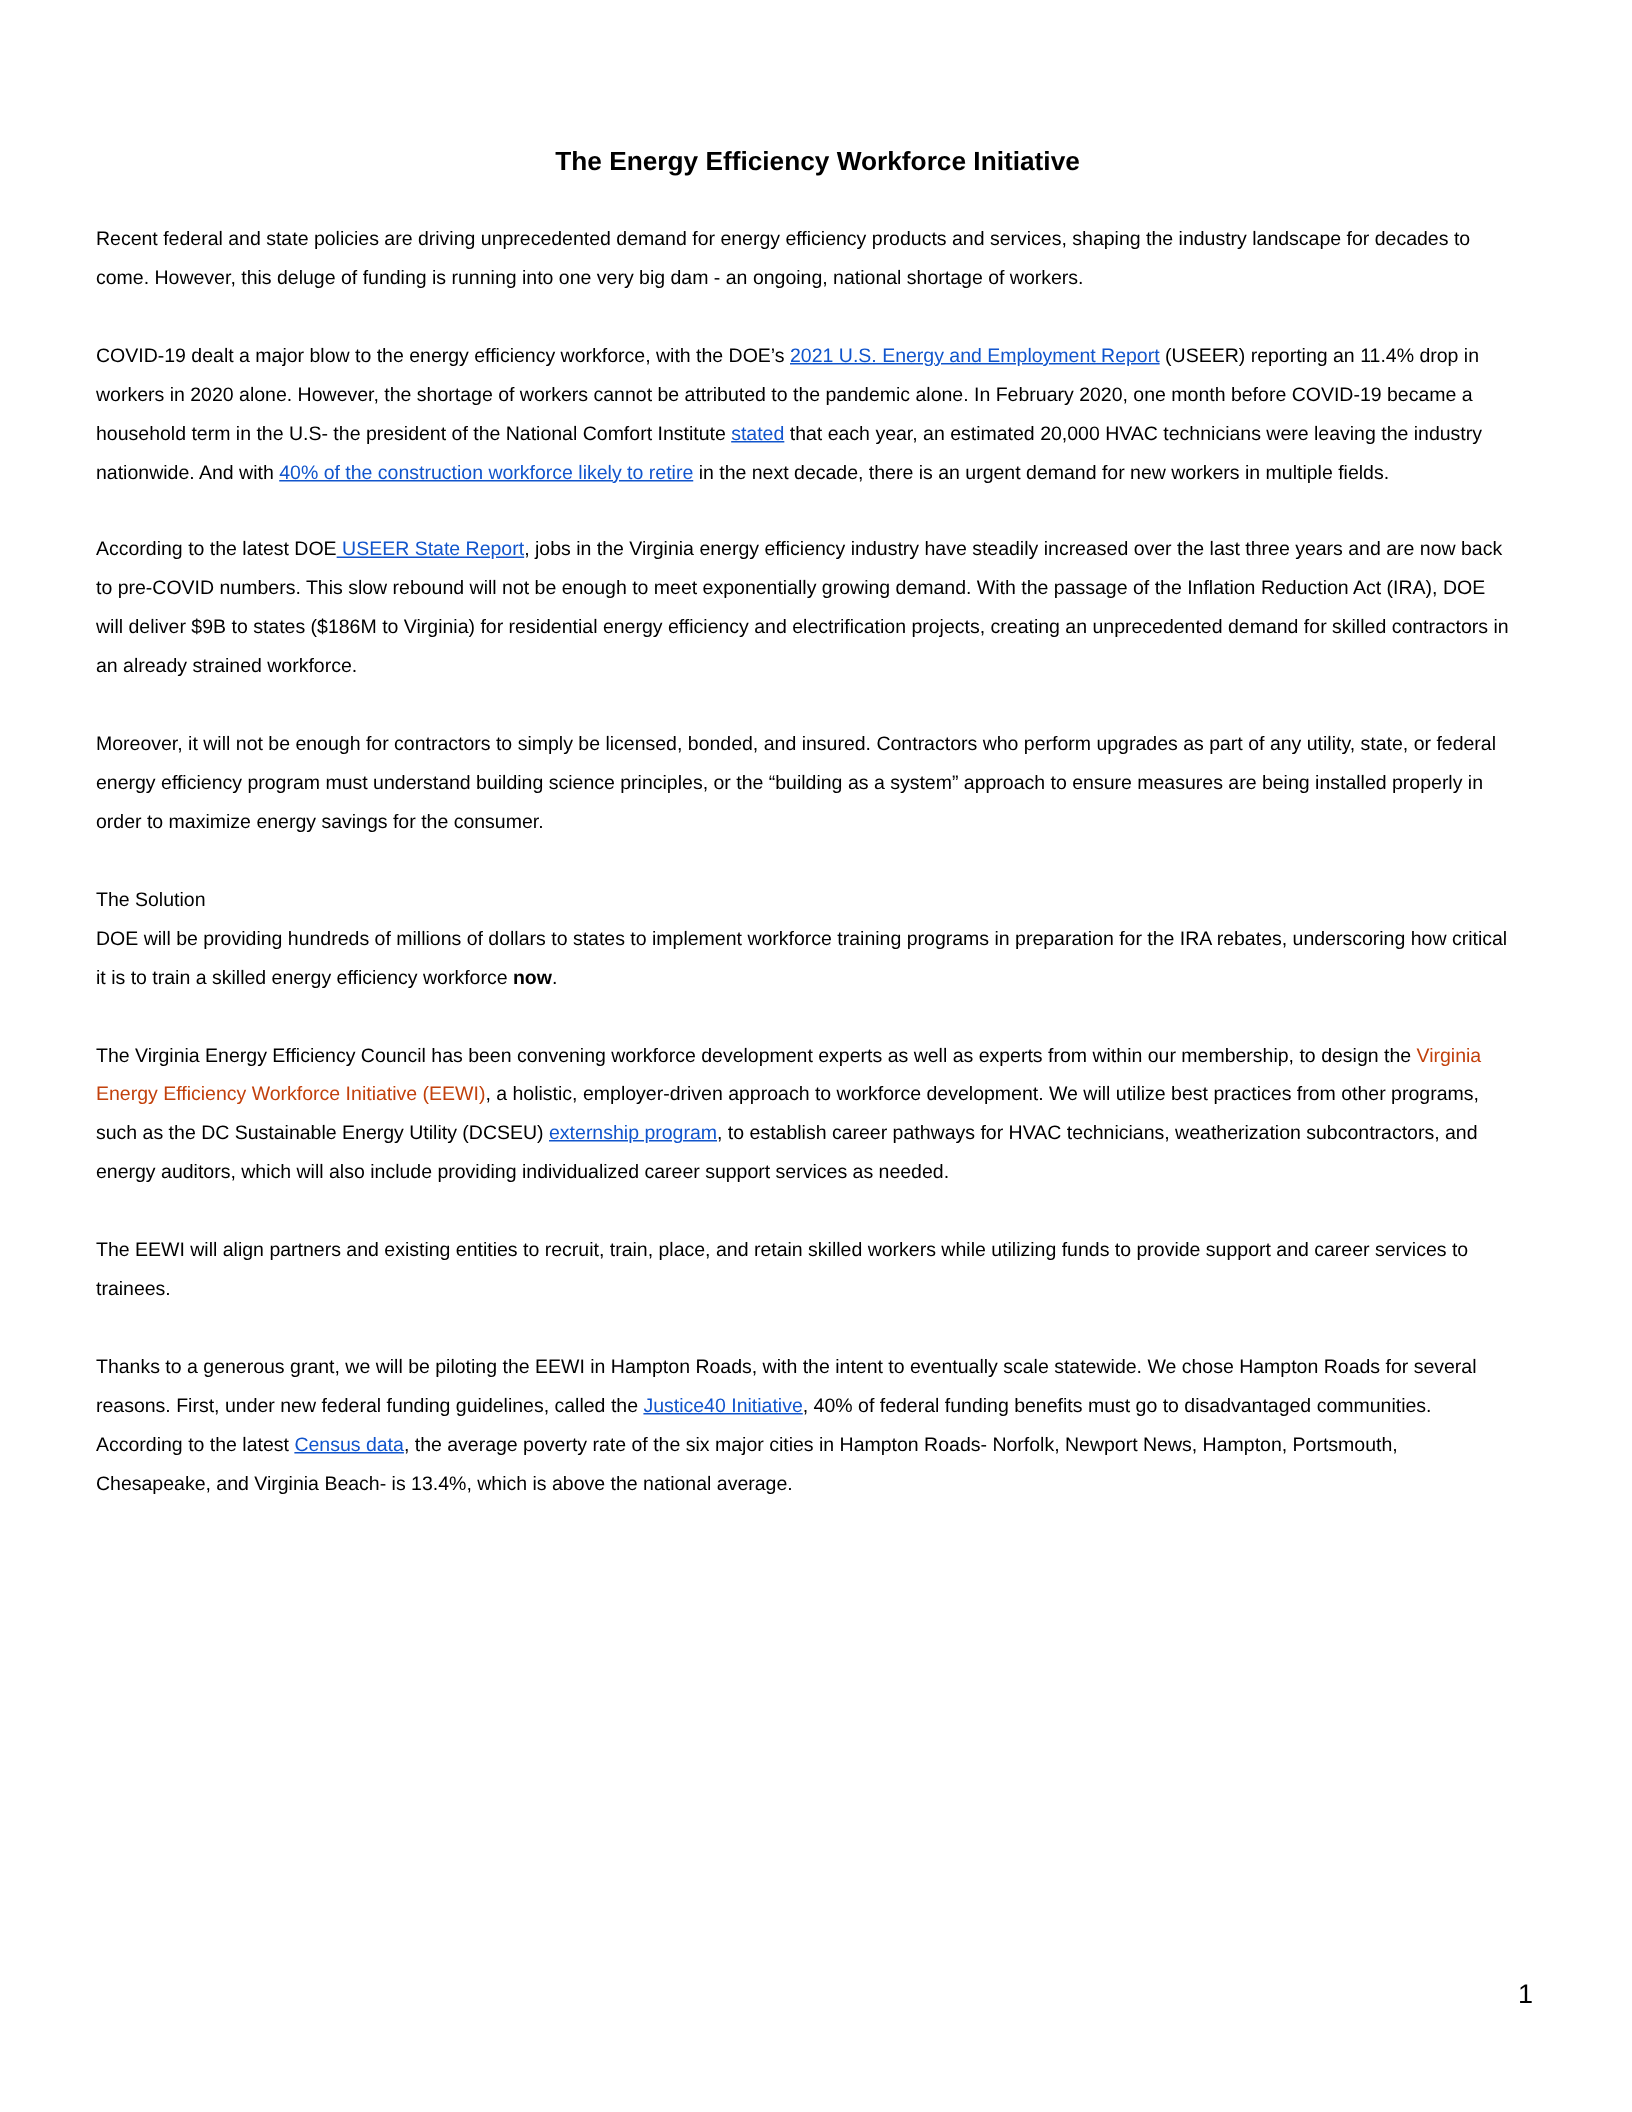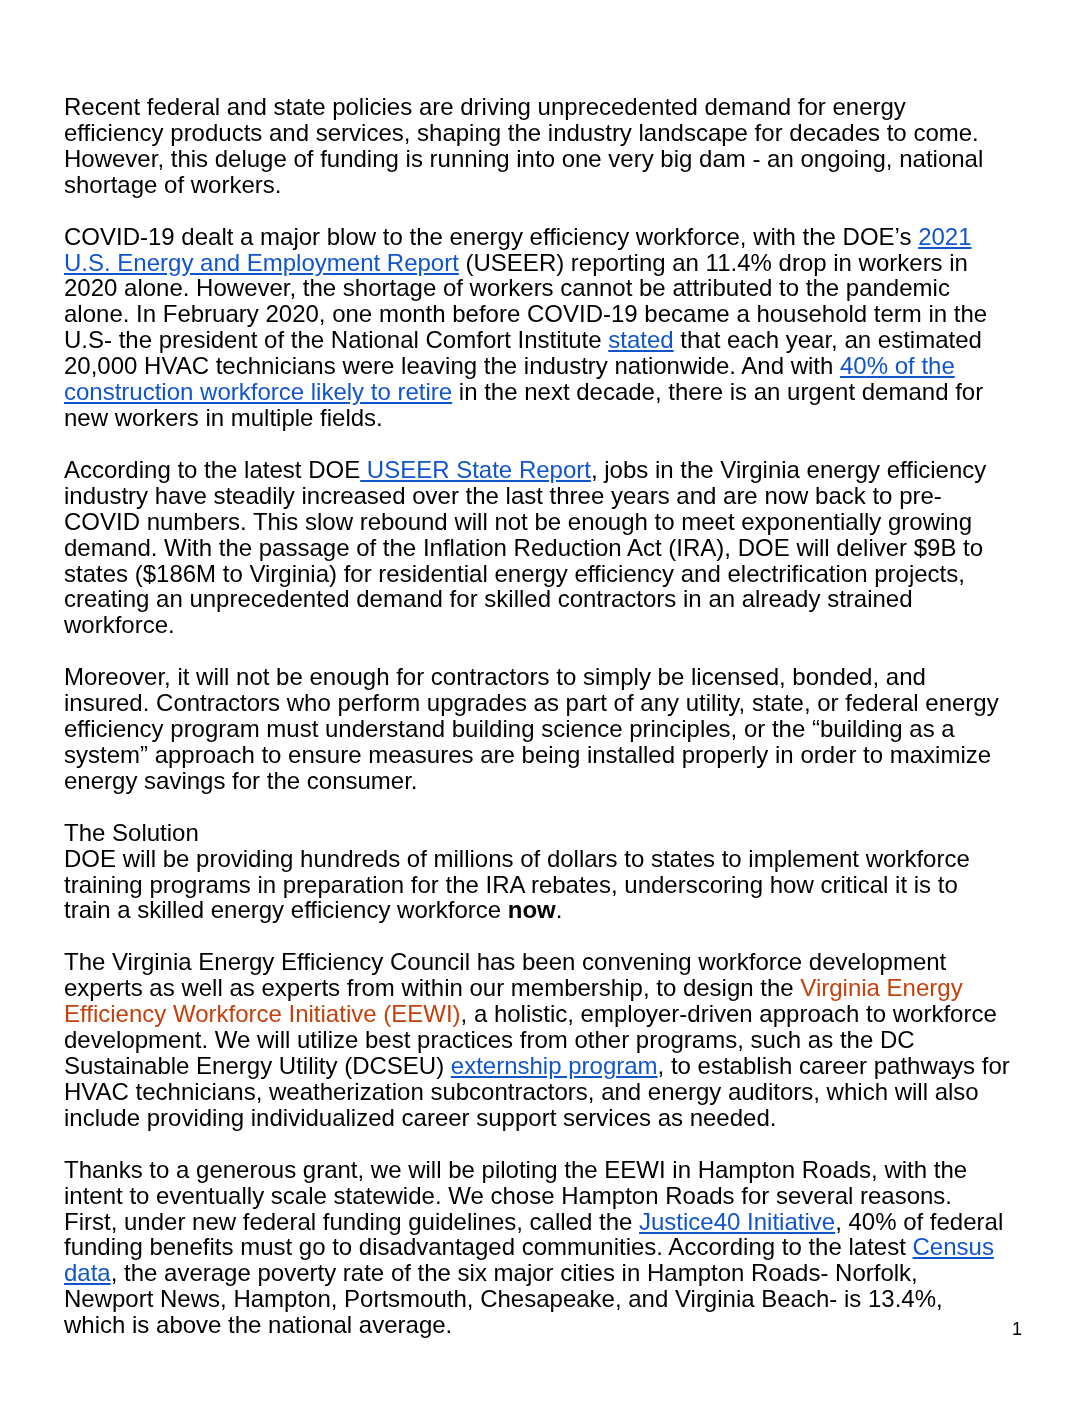--- a/index.html
+++ b/index.html
@@ -1,40 +1,42 @@
 <!DOCTYPE html>
 <html><head>
 <meta charset="utf-8">
 <style>
   html, body { margin: 0; padding: 0; background: #ffffff; }
   body { width: 1088px; height: 1408px; position: relative; overflow: hidden;
          font-family: "Liberation Sans", sans-serif; color: #000; }
   .page { position: absolute; left: 64px; top: 94px; width: 962px; }
   .title { text-align: center; font-weight: bold; font-size: 17.5px; line-height: 26px; margin: 0 0 26px 0; }
-  p { margin: 0 16px 26px 0; font-size: 24px; line-height: 25.9px; }
+  p { margin: 0 16px 26px 0; font-size: 13px; line-height: 25.9px; }
   .link { color: #1155cc; text-decoration: underline; }
   .plain-link { color: #c2410c; }
   .heading { font-weight: normal; }
   .pnum { position: absolute; right: 66px; top: 1319px; font-size: 18px; }
 </style>
 </head>
 <body>
 
 <div class="page">
+  <div class="title">The Energy Efficiency Workforce Initiative</div>
 
   <p>Recent federal and state policies are driving unprecedented demand for energy efficiency products and services, shaping the industry landscape for decades to come. However, this deluge of funding is running into one very big dam - an ongoing, national shortage of workers.</p>
 
   <p><span>COVID-19 dealt a major blow to the energy efficiency workforce, with the DOE’s </span><a class="link">2021 U.S. Energy and Employment Report</a><span> (USEER) reporting an 11.4% drop in workers in 2020 alone. However, the shortage of workers cannot be attributed to the pandemic alone. In February 2020, one month before COVID-19 became a household term in the U.S- the president of the National Comfort Institute </span><a class="link">stated</a><span> that each year, an estimated 20,000 HVAC technicians were leaving the industry nationwide. And with </span><a class="link">40% of the construction workforce likely to retire</a><span> in the next decade, there is an urgent demand for new workers in multiple fields.</span></p>
 
   <p><span>According to the latest DOE</span><a class="link"> USEER State Report</a><span>, jobs in the Virginia energy efficiency industry have steadily increased over the last three years and are now back to pre-COVID numbers. This slow rebound will not be enough to meet exponentially growing demand. With the passage of the Inflation Reduction Act (IRA), DOE will deliver $9B to states ($186M to Virginia) for residential energy efficiency and electrification projects, creating an unprecedented demand for skilled contractors in an already strained workforce.</span></p>
 
   <p>Moreover, it will not be enough for contractors to simply be licensed, bonded, and insured. Contractors who perform upgrades as part of any utility, state, or federal energy efficiency program must understand building science principles, or the “building as a system” approach to ensure measures are being installed properly in order to maximize energy savings for the consumer.</p>
 
   <p><span class="heading">The Solution</span><br><span>DOE will be providing hundreds of millions of dollars to states to implement workforce training programs in preparation for the IRA rebates, underscoring how critical it is to train a skilled energy efficiency workforce </span><b>now</b><span>.</span></p>
 
   <p><span>The Virginia Energy Efficiency Council has been convening workforce development experts as well as experts from within our membership, to design the </span><span class="plain-link">Virginia Energy Efficiency Workforce Initiative (EEWI)</span><span>, a holistic, employer-driven approach to workforce development. We will utilize best practices from other programs, such as the DC Sustainable Energy Utility (DCSEU) </span><a class="link">externship program</a><span>, to establish career pathways for HVAC technicians, weatherization subcontractors, and energy auditors, which will also include providing individualized career support services as needed.</span></p>
 
+  <p>The EEWI will align partners and existing entities to recruit, train, place, and retain skilled workers while utilizing funds to provide support and career services to trainees.</p>
 
   <p><span>Thanks to a generous grant, we will be piloting the EEWI in Hampton Roads, with the intent to eventually scale statewide. We chose Hampton Roads for several reasons. First, under new federal funding guidelines, called the </span><a class="link">Justice40 Initiative</a><span>, 40% of federal funding benefits must go to disadvantaged communities. According to the latest </span><a class="link">Census data</a><span>, the average poverty rate of the six major cities in Hampton Roads- Norfolk, Newport News, Hampton, Portsmouth, Chesapeake, and Virginia Beach- is 13.4%, which is above the national average.</span></p>
 
 </div>
 
 <div class="pnum">1</div>
 
 </body></html>

